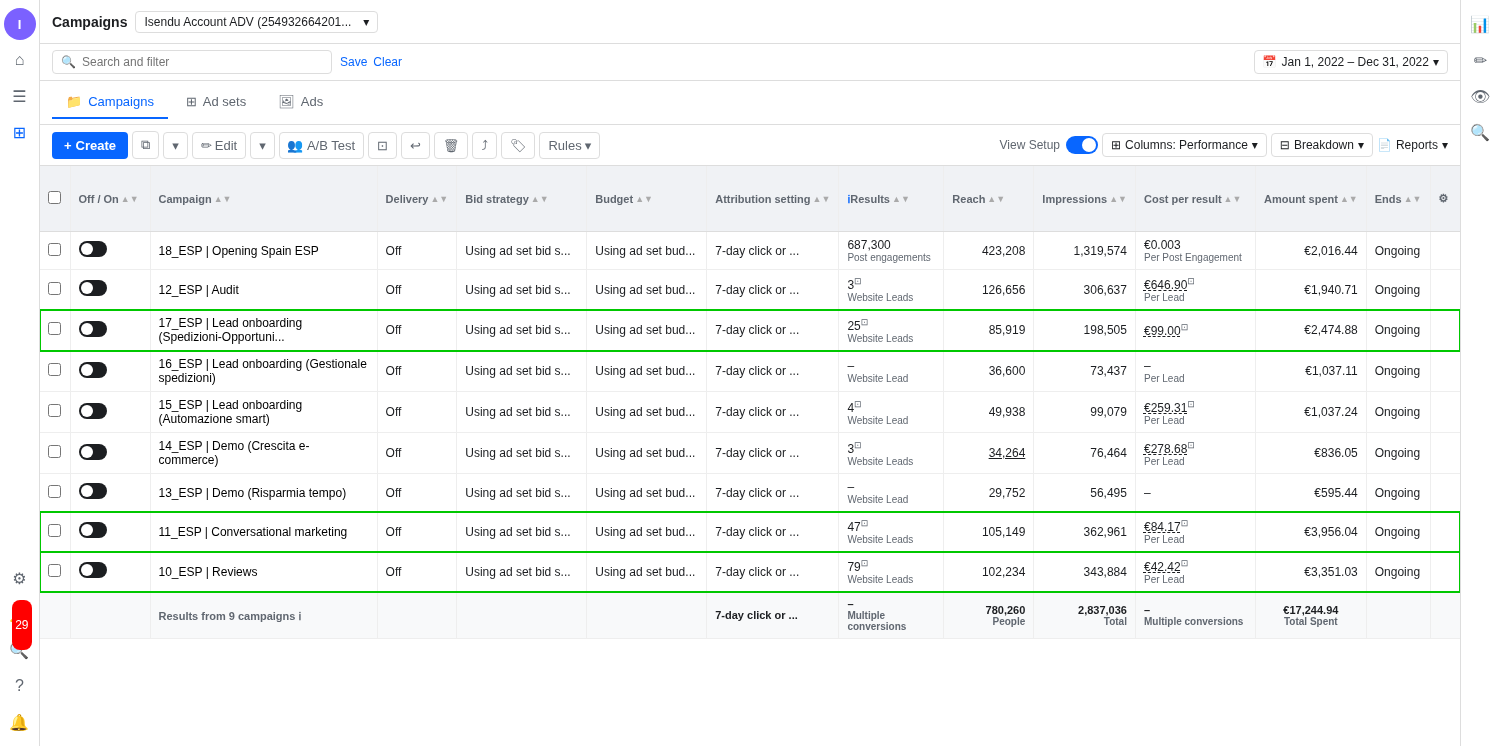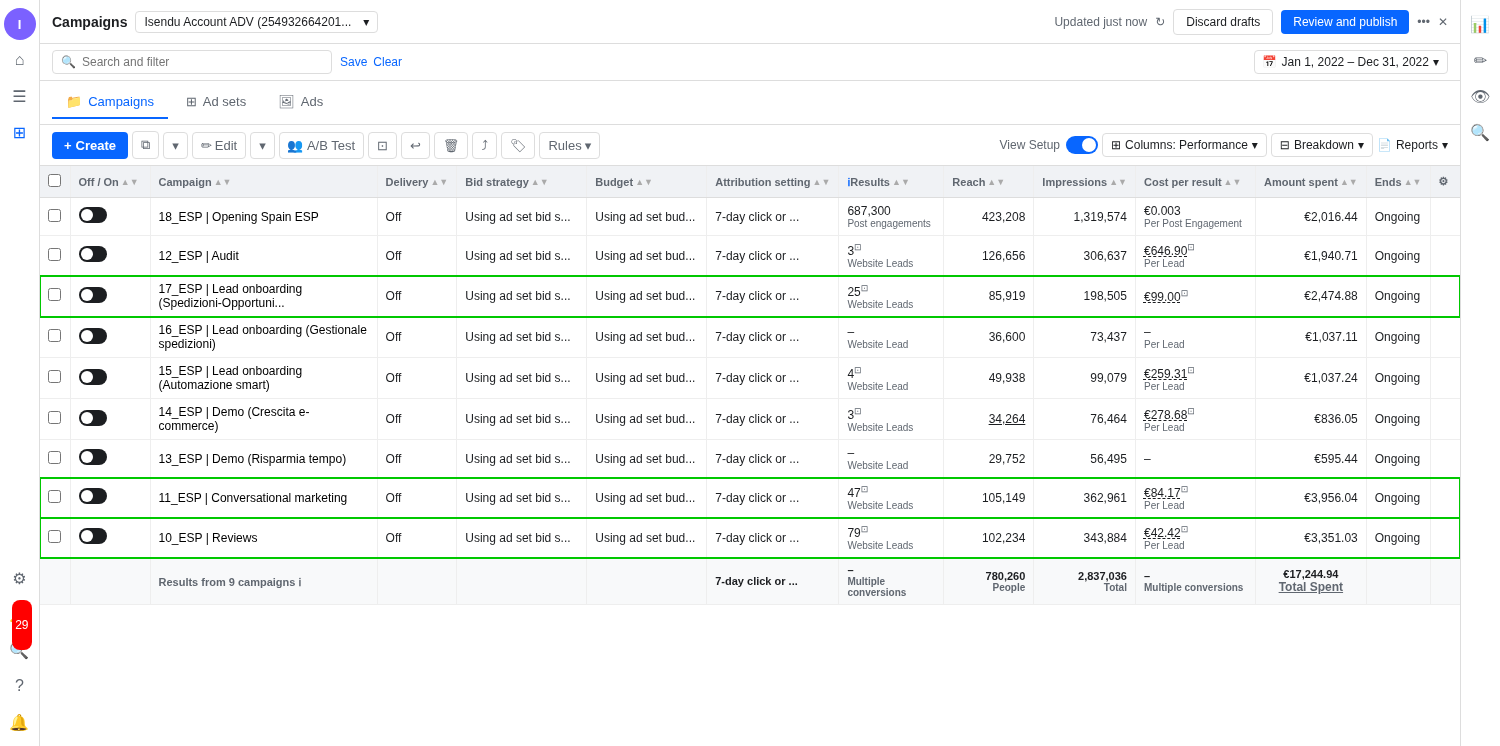--- a/index.html
+++ b/index.html
@@ -116,21 +116,21 @@
     .toggle-circle.on::after { left: 16px; }
     .columns-btn { display: flex; align-items: center; gap: 4px; font-size: 12px; border: 1px solid #ddd; border-radius: 4px; padding: 4px 8px; cursor: pointer; }
     .breakdown-btn { display: flex; align-items: center; gap: 4px; font-size: 12px; border: 1px solid #ddd; border-radius: 4px; padding: 4px 8px; cursor: pointer; }
     .reports-btn { display: flex; align-items: center; gap: 4px; font-size: 12px; background: #fff; border: none; cursor: pointer; color: #1c1e21; font-weight: 500; }
 
     
     .table-container { flex: 1; overflow: auto; background: #fff; }
     table { width: 100%; border-collapse: collapse; font-size: 12px; }
     thead th {
       background: #f0f2f5; border-bottom: 1px solid #ddd; border-right: 1px solid #eee;
-      padding: 8px 8px; text-align: left; font-weight: 600; font-size: 11px;
+      padding: 25px 8px; text-align: left; font-weight: 600; font-size: 11px;
       white-space: nowrap; position: sticky; top: 0; z-index: 10; color: #606770;
     }
     thead th:last-child { border-right: none; }
     tbody tr { border-bottom: 1px solid #eee; }
     tbody td { padding: 6px 8px; border-right: 1px solid #eee; vertical-align: middle; }
     tbody td:last-child { border-right: none; }
 
     .campaign-name { color: #000000; cursor: pointer; font-size: 12px; }
 
     .toggle-btn {
@@ -179,28 +179,20 @@
 
 <div class="main">
 
   <div class="top-header">
     <span class="title">Campaigns</span>
     <div class="account-selector">
       <span>Isendu Account ADV (254932664201...</span>
       <span>▾</span>
     </div>
     <div class="spacer"></div>
-    <div class="header-right">
-      <span>Updated just now</span>
-      <span style="cursor:pointer;">↻</span>
-      <button class="btn-outline">Discard drafts</button>
-      <button class="btn-primary">Review and publish</button>
-      <span style="cursor:pointer;">•••</span>
-      <span style="cursor:pointer;">✕</span>
-    </div>
   </div>
 
   <div class="filter-bar">
     <div class="search-box">
       <span>🔍</span>
       <input type="text" placeholder="Search and filter" style="">
     </div>
     <div class="save-clear">
       <button class="link-btn">Save</button>
       <button class="link-btn">Clear</button>
@@ -632,21 +624,21 @@
   <td style="text-align:right;">
     <div>2,837,036</div>
     <div style="font-size:10px;color:#606770;">Total</div>
   </td>
   <td>
     <div>–</div>
     <div style="font-size:10px;color:#606770;">Multiple conversions</div>
   </td>
   <td style="text-align:center;">
     <div>€17,244.94</div>
-    <div style="font-size:12px;color:#606770;text-decoration:underline;">Total Spent</div>
+    <div style="font-size:10px;color:#606770;">Total Spent</div>
   </td>
   <td></td>
   <td></td>
 </tr>
         </tbody>
     </table>
   </div>
 
 </div>
 

